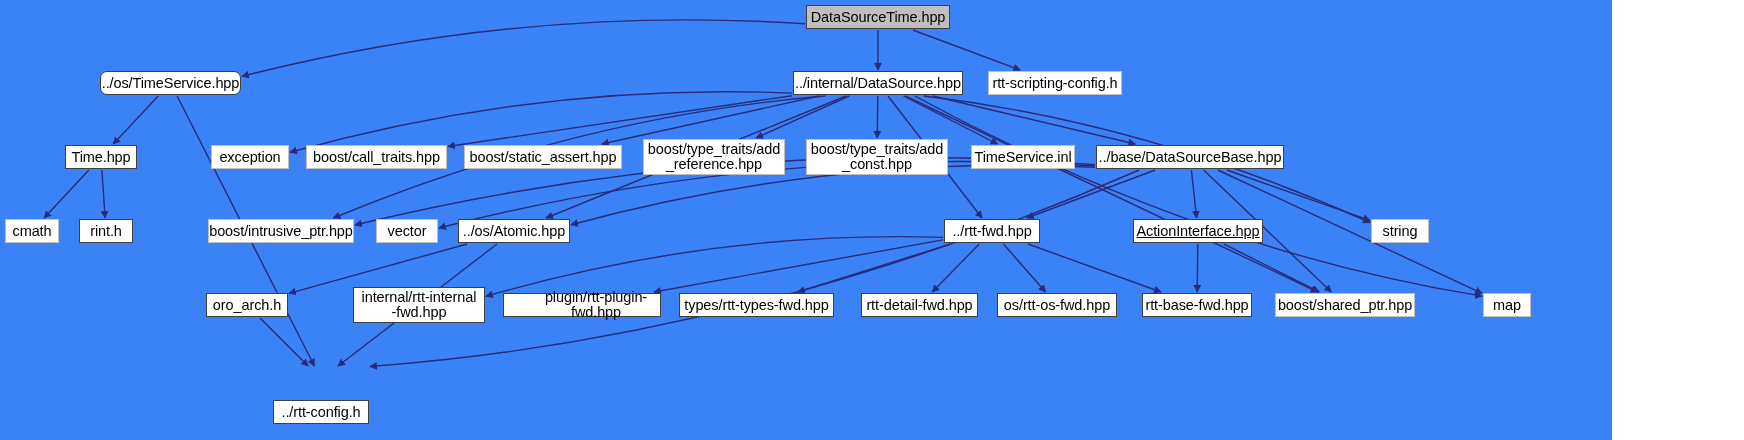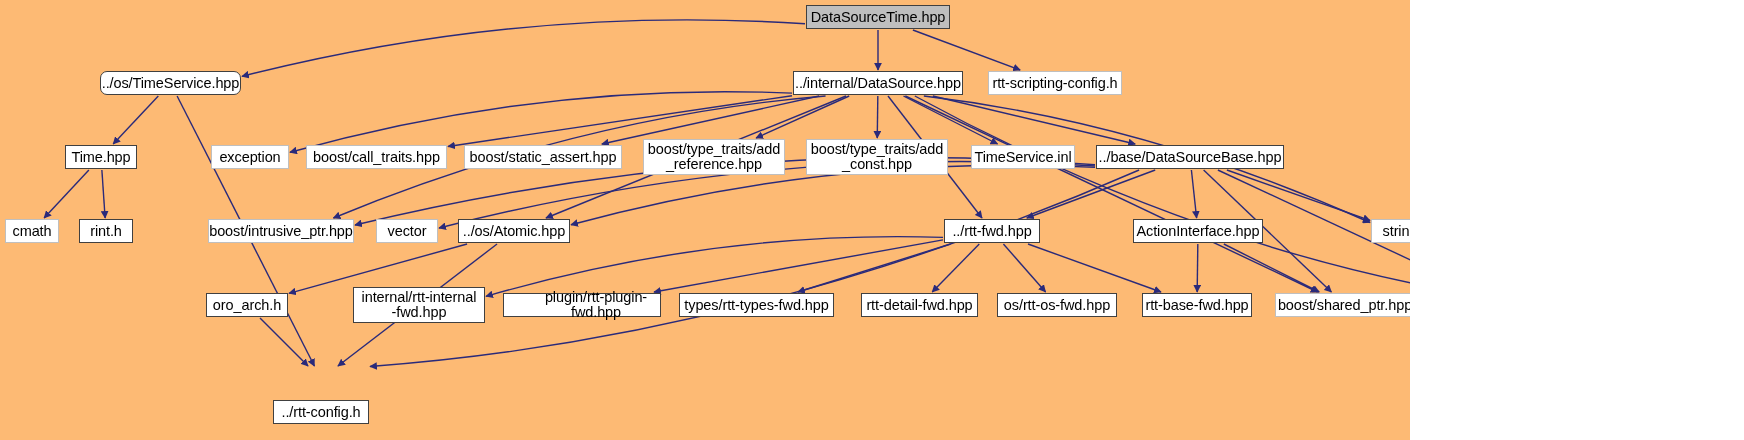--- a/index.html
+++ b/index.html
@@ -5,23 +5,23 @@
   html, body {
     margin: 0;
     padding: 0;
     background: #ffffff;
   }
   body {
     font-family: "Liberation Sans", sans-serif;
   }
   #graph {
     position: relative;
-    width: 1410px;
+    width: 1612px;
     height: 440px;
-    background: #fdba74;
+    background: #3b82f6;
     overflow: hidden;
   }
   #edges {
     position: absolute;
     left: 0;
     top: 0;
     width: 1744px;
     height: 440px;
     pointer-events: none;
   }
@@ -115,21 +115,21 @@
     <div class="node " style="left: 806px; top: 139px; width: 142px; height: 36px;">boost/type_traits/add
 _const.hpp</div>
     <div class="node " style="left: 971px; top: 145px; width: 104px; height: 24px;">TimeService.inl</div>
     <div class="node strong" style="left: 1096px; top: 145px; width: 188px; height: 24px;">../base/DataSourceBase.hpp</div>
     <div class="node " style="left: 5px; top: 219px; width: 54px; height: 24px;">cmath</div>
     <div class="node strong" style="left: 79px; top: 219px; width: 54px; height: 24px;">rint.h</div>
     <div class="node " style="left: 208px; top: 219px; width: 146px; height: 24px;">boost/intrusive_ptr.hpp</div>
     <div class="node " style="left: 376px; top: 219px; width: 62px; height: 24px;">vector</div>
     <div class="node strong" style="left: 458px; top: 219px; width: 112px; height: 24px;">../os/Atomic.hpp</div>
     <div class="node strong" style="left: 944px; top: 219px; width: 96px; height: 24px;">../rtt-fwd.hpp</div>
-    <div class="node strong" style="left: 1133px; top: 219px; width: 130px; height: 24px;">ActionInterface.hpp</div>
+    <div class="node strong" style="left: 1133px; top: 219px; width: 130px; height: 24px; text-decoration: underline;">ActionInterface.hpp</div>
     <div class="node " style="left: 1371px; top: 219px; width: 58px; height: 24px;">string</div>
     <div class="node strong" style="left: 206px; top: 293px; width: 82px; height: 24px;">oro_arch.h</div>
     <div class="node strong" style="left: 353px; top: 287px; width: 132px; height: 36px;">internal/rtt-internal
 -fwd.hpp</div>
     <div class="node strong" style="left: 503px; top: 293px; width: 158px; height: 24px; padding-left: 28px;">plugin/rtt-plugin-fwd.hpp</div>
     <div class="node strong" style="left: 679px; top: 293px; width: 155px; height: 24px;">types/rtt-types-fwd.hpp</div>
     <div class="node strong" style="left: 861px; top: 293px; width: 117px; height: 24px;">rtt-detail-fwd.hpp</div>
     <div class="node strong" style="left: 997px; top: 293px; width: 120px; height: 24px;">os/rtt-os-fwd.hpp</div>
     <div class="node strong" style="left: 1142px; top: 293px; width: 110px; height: 24px;">rtt-base-fwd.hpp</div>
     <div class="node " style="left: 1275px; top: 293px; width: 140px; height: 24px;">boost/shared_ptr.hpp</div>

